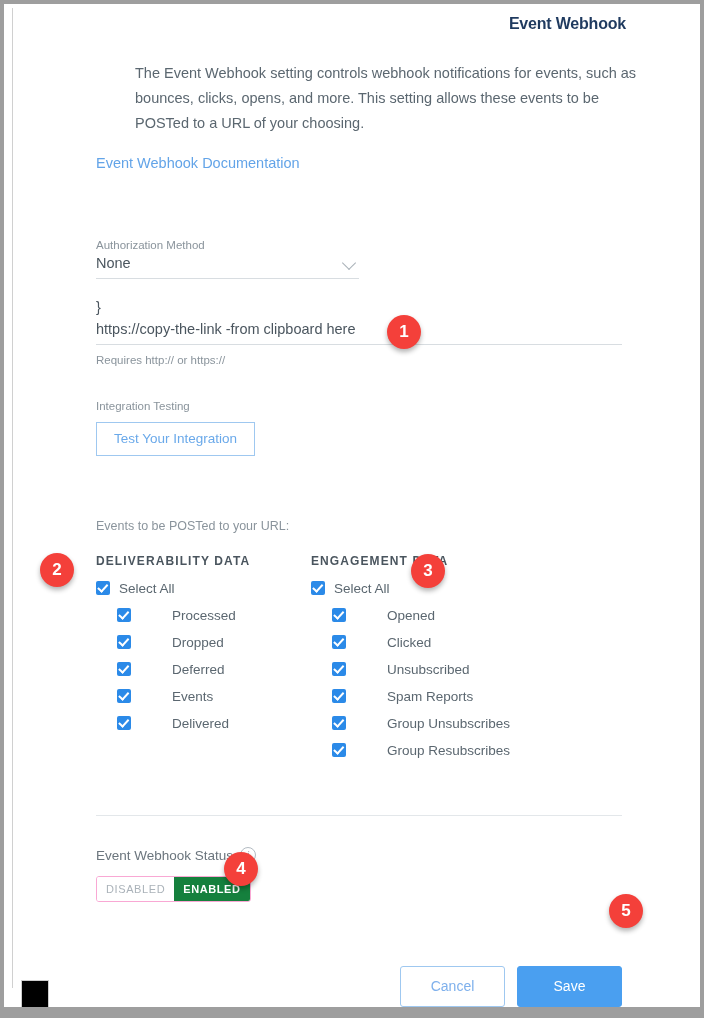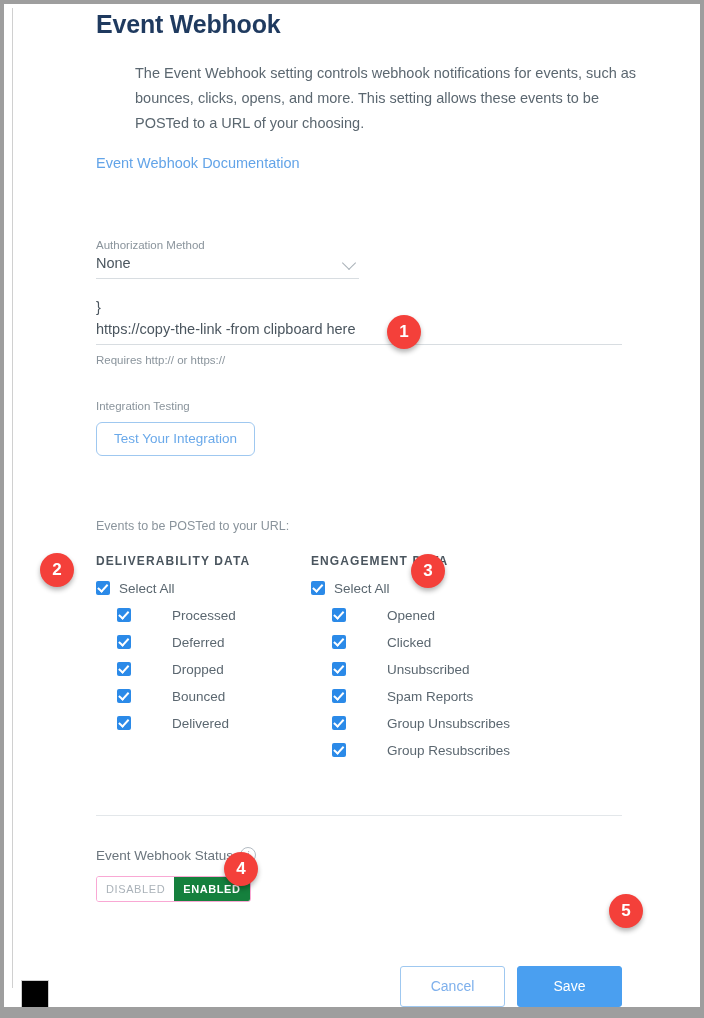--- a/index.html
+++ b/index.html
@@ -39,26 +39,27 @@
   }
   #content {
     position: absolute;
     left: 92px;
     top: 0;
     width: 530px;
   }
 
   
   .page-title {
-    font-size: 25px;
+    font-size: 16px;
     font-weight: bold;
     color: #1f3a5f;
     letter-spacing: -0.2px;
     margin: 8px 0 0 0;
     line-height: 24px;
+    text-align: right;
   }
   .intro {
     margin-top: 25px;
     font-size: 14.5px;
     line-height: 25px;
     color: #5b6770;
     width: 520px;
     margin-left: 39px;
   }
   .doc-link {
@@ -133,21 +134,21 @@
   }
 
   
   .ghost-btn {
     display: inline-block;
     border: 1px solid #9fc8f0;
     background: #ffffff;
     color: #6aa9ea;
     font-size: 13.5px;
     padding: 8px 17px;
-    border-radius: 6px;
+    border-radius: 0;
     cursor: pointer;
     line-height: 16px;
   }
 
   
   .events-intro {
     font-size: 12.5px;
     color: #8a949c;
     line-height: 16px;
   }
@@ -351,29 +352,29 @@
             <div class="cb-row">
               <span class="cb"></span>
               <span class="cb-label">Select All</span>
             </div>
             <div class="cb-row indent">
               <span class="cb"></span>
               <span class="cb-label">Processed</span>
             </div>
             <div class="cb-row indent">
               <span class="cb"></span>
+              <span class="cb-label">Dropped</span>
+            </div>
+            <div class="cb-row indent">
+              <span class="cb"></span>
               <span class="cb-label">Deferred</span>
             </div>
             <div class="cb-row indent">
               <span class="cb"></span>
-              <span class="cb-label">Dropped</span>
-            </div>
-            <div class="cb-row indent">
-              <span class="cb"></span>
-              <span class="cb-label">Bounced</span>
+              <span class="cb-label">Events</span>
             </div>
             <div class="cb-row indent">
               <span class="cb"></span>
               <span class="cb-label">Delivered</span>
             </div>
           </div>
 
           <div class="col">
             <div class="col-head">ENGAGEMENT DATA</div>
             <div class="cb-row">

